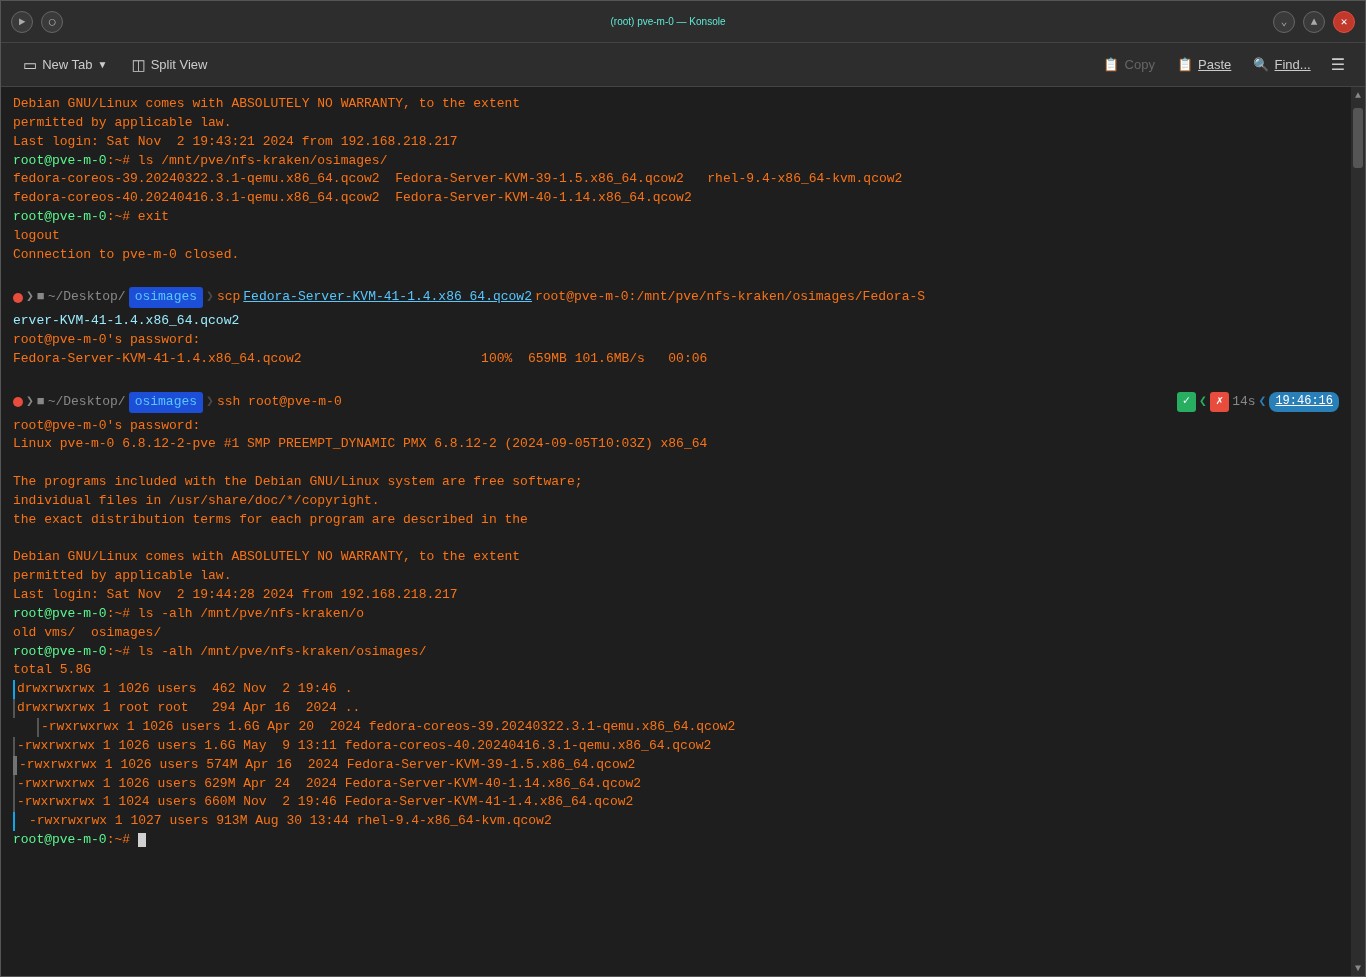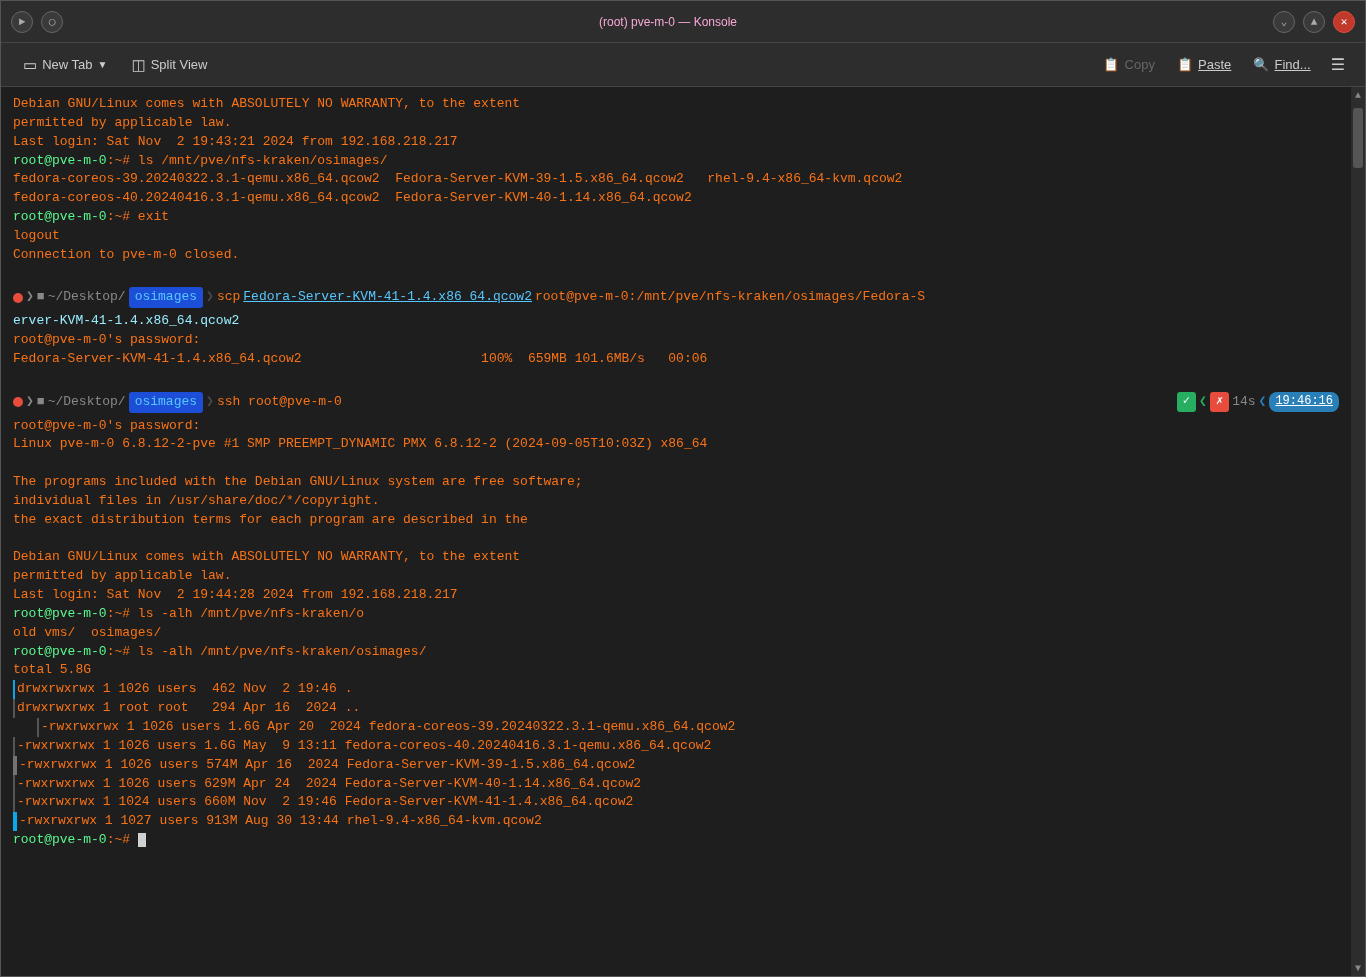--- a/index.html
+++ b/index.html
@@ -45,22 +45,22 @@
       border: 1px solid #666;
       background: #3a3a3a;
       display: flex;
       align-items: center;
       justify-content: center;
       color: #aaa;
       font-size: 11px;
       cursor: pointer;
     }
     .titlebar-center {
-      color: #f9a8d4;
-      font-size: 12px;
+      color: #5eead4;
+      font-size: 10px;
       font-family: sans-serif;
     }
     .titlebar-right {
       display: flex;
       align-items: center;
       gap: 8px;
     }
     .win-btn {
       width: 22px;
       height: 22px;
@@ -367,21 +367,21 @@
       <span class="line t-white">old vms/  osimages/</span>
       <span class="line"><span class="t-green">root@pve-m-0</span><span class="t-white">:~# ls -alh /mnt/pve/nfs-kraken/osimages/</span></span>
       <span class="line t-white">total 5.8G</span>
       <span class="line t-white" style="border-left:2px solid #0ea5e9; padding-left:2px;">drwxrwxrwx 1 1026 users  462 Nov  2 19:46 .</span>
       <span class="line t-white" style="border-left:2px solid #555; padding-left:2px;">drwxrwxrwx 1 root root   294 Apr 16  2024 ..</span>
       <span class="line t-white" style="border-left:2px solid #555; padding-left:2px;margin-left:24px;">-rwxrwxrwx 1 1026 users 1.6G Apr 20  2024 fedora-coreos-39.20240322.3.1-qemu.x86_64.qcow2</span>
       <span class="line t-white" style="border-left:2px solid #555; padding-left:2px;">-rwxrwxrwx 1 1026 users 1.6G May  9 13:11 fedora-coreos-40.20240416.3.1-qemu.x86_64.qcow2</span>
       <span class="line t-white" style="border-left:4px solid #737373; padding-left:2px;">-rwxrwxrwx 1 1026 users 574M Apr 16  2024 Fedora-Server-KVM-39-1.5.x86_64.qcow2</span>
       <span class="line t-white" style="border-left:2px solid #555; padding-left:2px;">-rwxrwxrwx 1 1026 users 629M Apr 24  2024 Fedora-Server-KVM-40-1.14.x86_64.qcow2</span>
       <span class="line t-white" style="border-left:2px solid #555; padding-left:2px;">-rwxrwxrwx 1 1024 users 660M Nov  2 19:46 Fedora-Server-KVM-41-1.4.x86_64.qcow2</span>
-      <span class="line t-white" style="border-left:4px solid #0ea5e9; padding-left:2px;">-rwxrwxrwx 1 1027 users 913M Aug 30 13:44 rhel-9.4-x86_64-kvm.qcow2</span>
+      <span class="line t-white" style="border-left:2px solid #0ea5e9; padding-left:14px;">-rwxrwxrwx 1 1027 users 913M Aug 30 13:44 rhel-9.4-x86_64-kvm.qcow2</span>
       <span class="line"><span class="t-green">root@pve-m-0</span><span class="t-white">:~# </span><span class="cursor"></span></span>
 
     </div>
 
     <div class="scrollbar-side">
       <div class="scroll-arrow">▲</div>
       <div class="scroll-track">
         <div class="scroll-thumb"></div>
       </div>
       <div class="scroll-arrow">▼</div>

